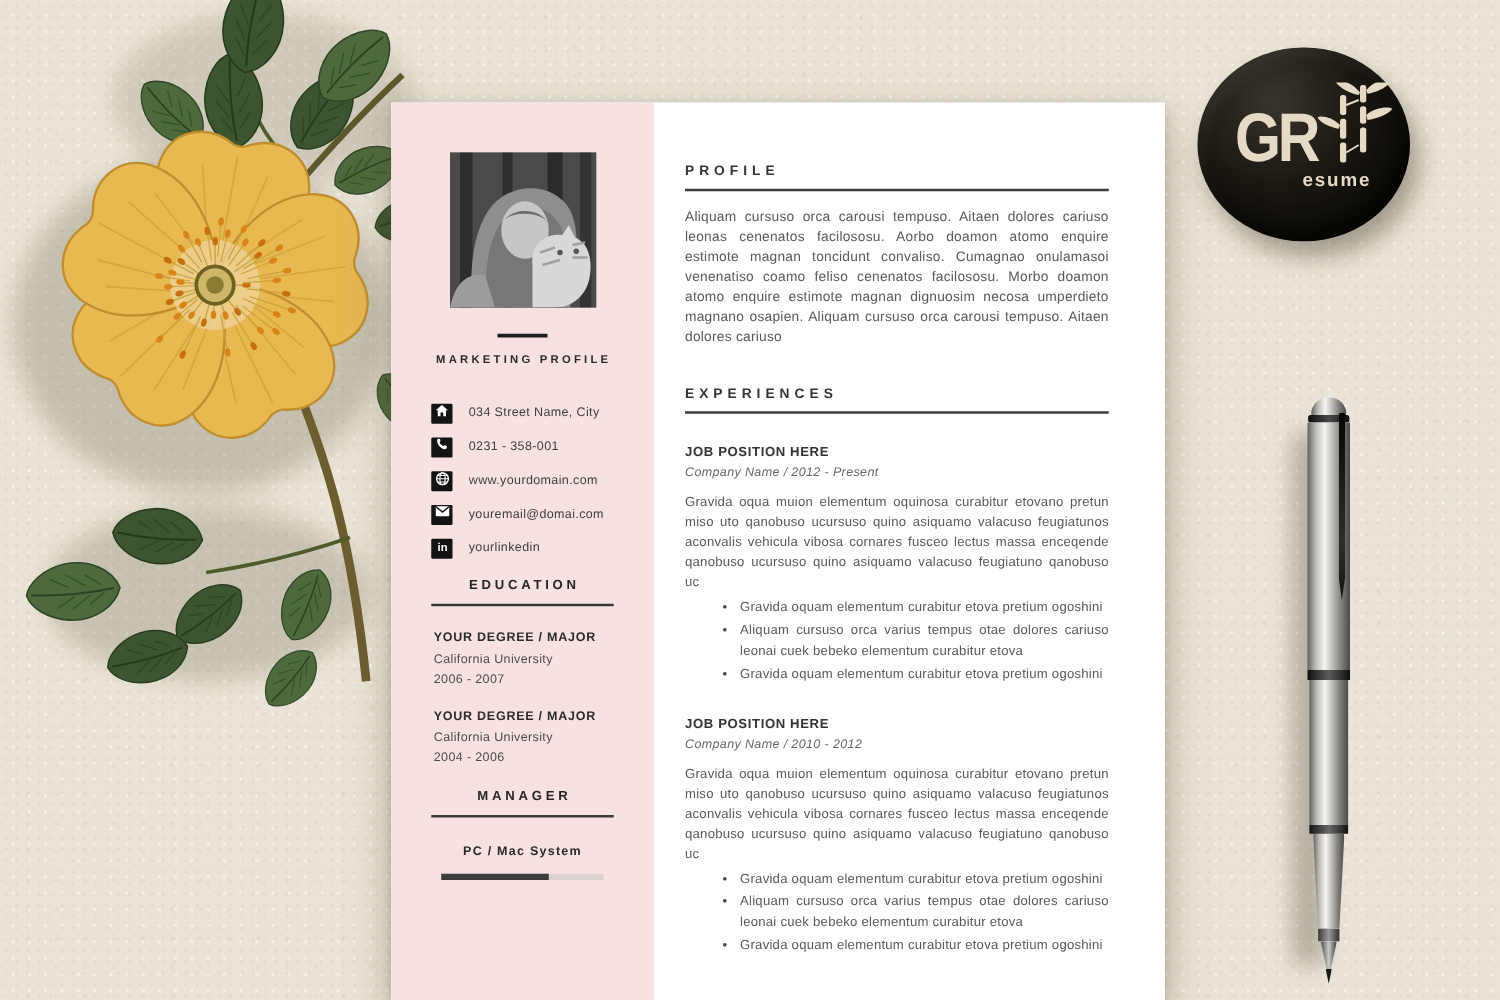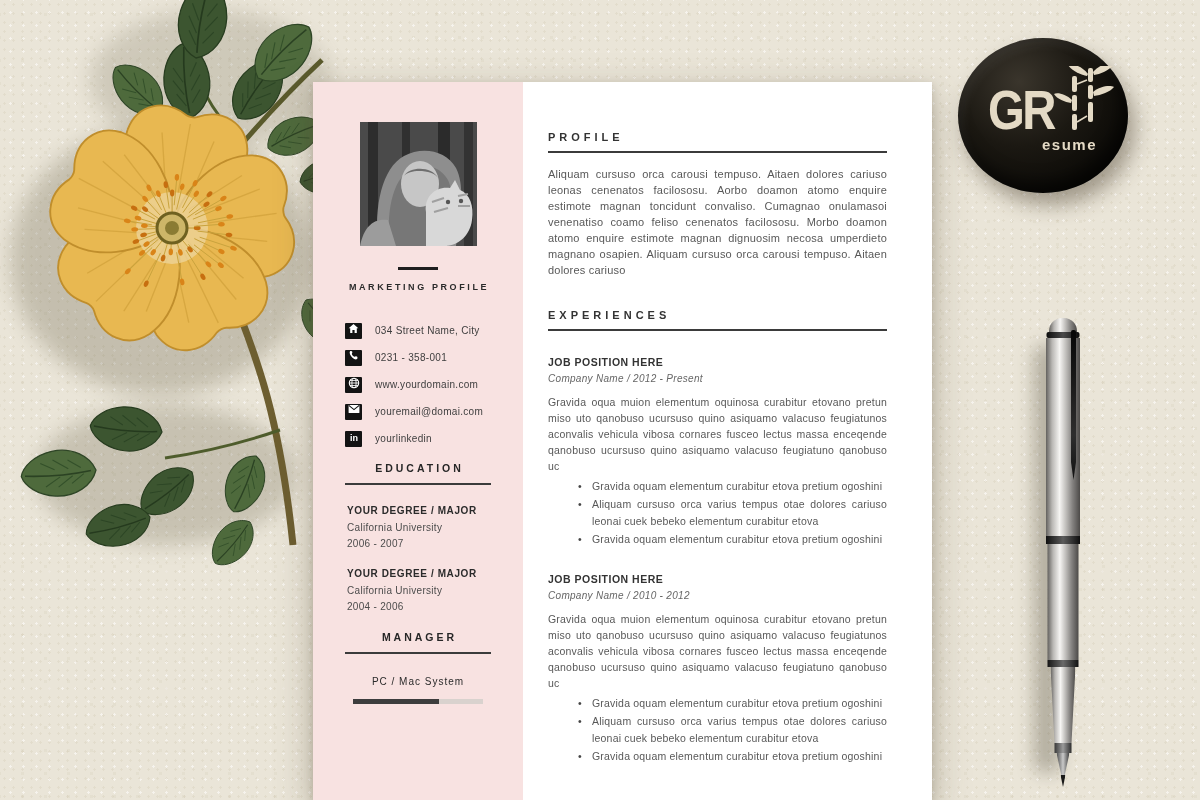--- a/index.html
+++ b/index.html
@@ -42,21 +42,21 @@
   .side-section-heading { margin-top:15px; text-align:center; font-size:10.5px; font-weight:700;
                           letter-spacing:3px; color:#262626; padding-left:3px; }
   .side-line { height:2px; background:#3b3b3b; margin:9px 32px 0; }
   .edu-entries { padding:20px 20px 0 34px; }
   .edu-entry { margin-bottom:19px; }
   .edu-degree { font-size:10px; font-weight:700; letter-spacing:0.6px; color:#2b2b2b; }
   .edu-school { font-size:10px; color:#4c4c4c; margin-top:6px; letter-spacing:0.3px; }
   .edu-years  { font-size:10px; color:#4c4c4c; margin-top:5px; letter-spacing:0.3px; }
   .skill-items { margin-top:22px; }
   .skill-item { margin-bottom:21px; }
-  .skill-label { text-align:center; font-size:10px; font-weight:400; letter-spacing:1px; color:#2b2b2b; }
+  .skill-label { text-align:center; font-size:10px; font-weight:700; letter-spacing:1px; color:#2b2b2b; }
   .skill-track { width:130px; height:5px; background:#d9d2ce; margin:12px auto 0; }
   .skill-fill { height:5px; background:#3d3d3d; }
 
   .main { flex:1; padding:49px 45px 0 25px; }
   .main-heading { font-size:11px; font-weight:700; letter-spacing:4px; color:#333; }
   .main-line { height:2px; background:#3b3b3b; margin-top:8px; }
   .profile-text { margin-top:13px; font-size:11px; line-height:16px; color:#585858;
                   text-align:justify; letter-spacing:0.2px; }
   .experiences { margin-top:31px; }
   .exp-entry { margin-top:25px; }

